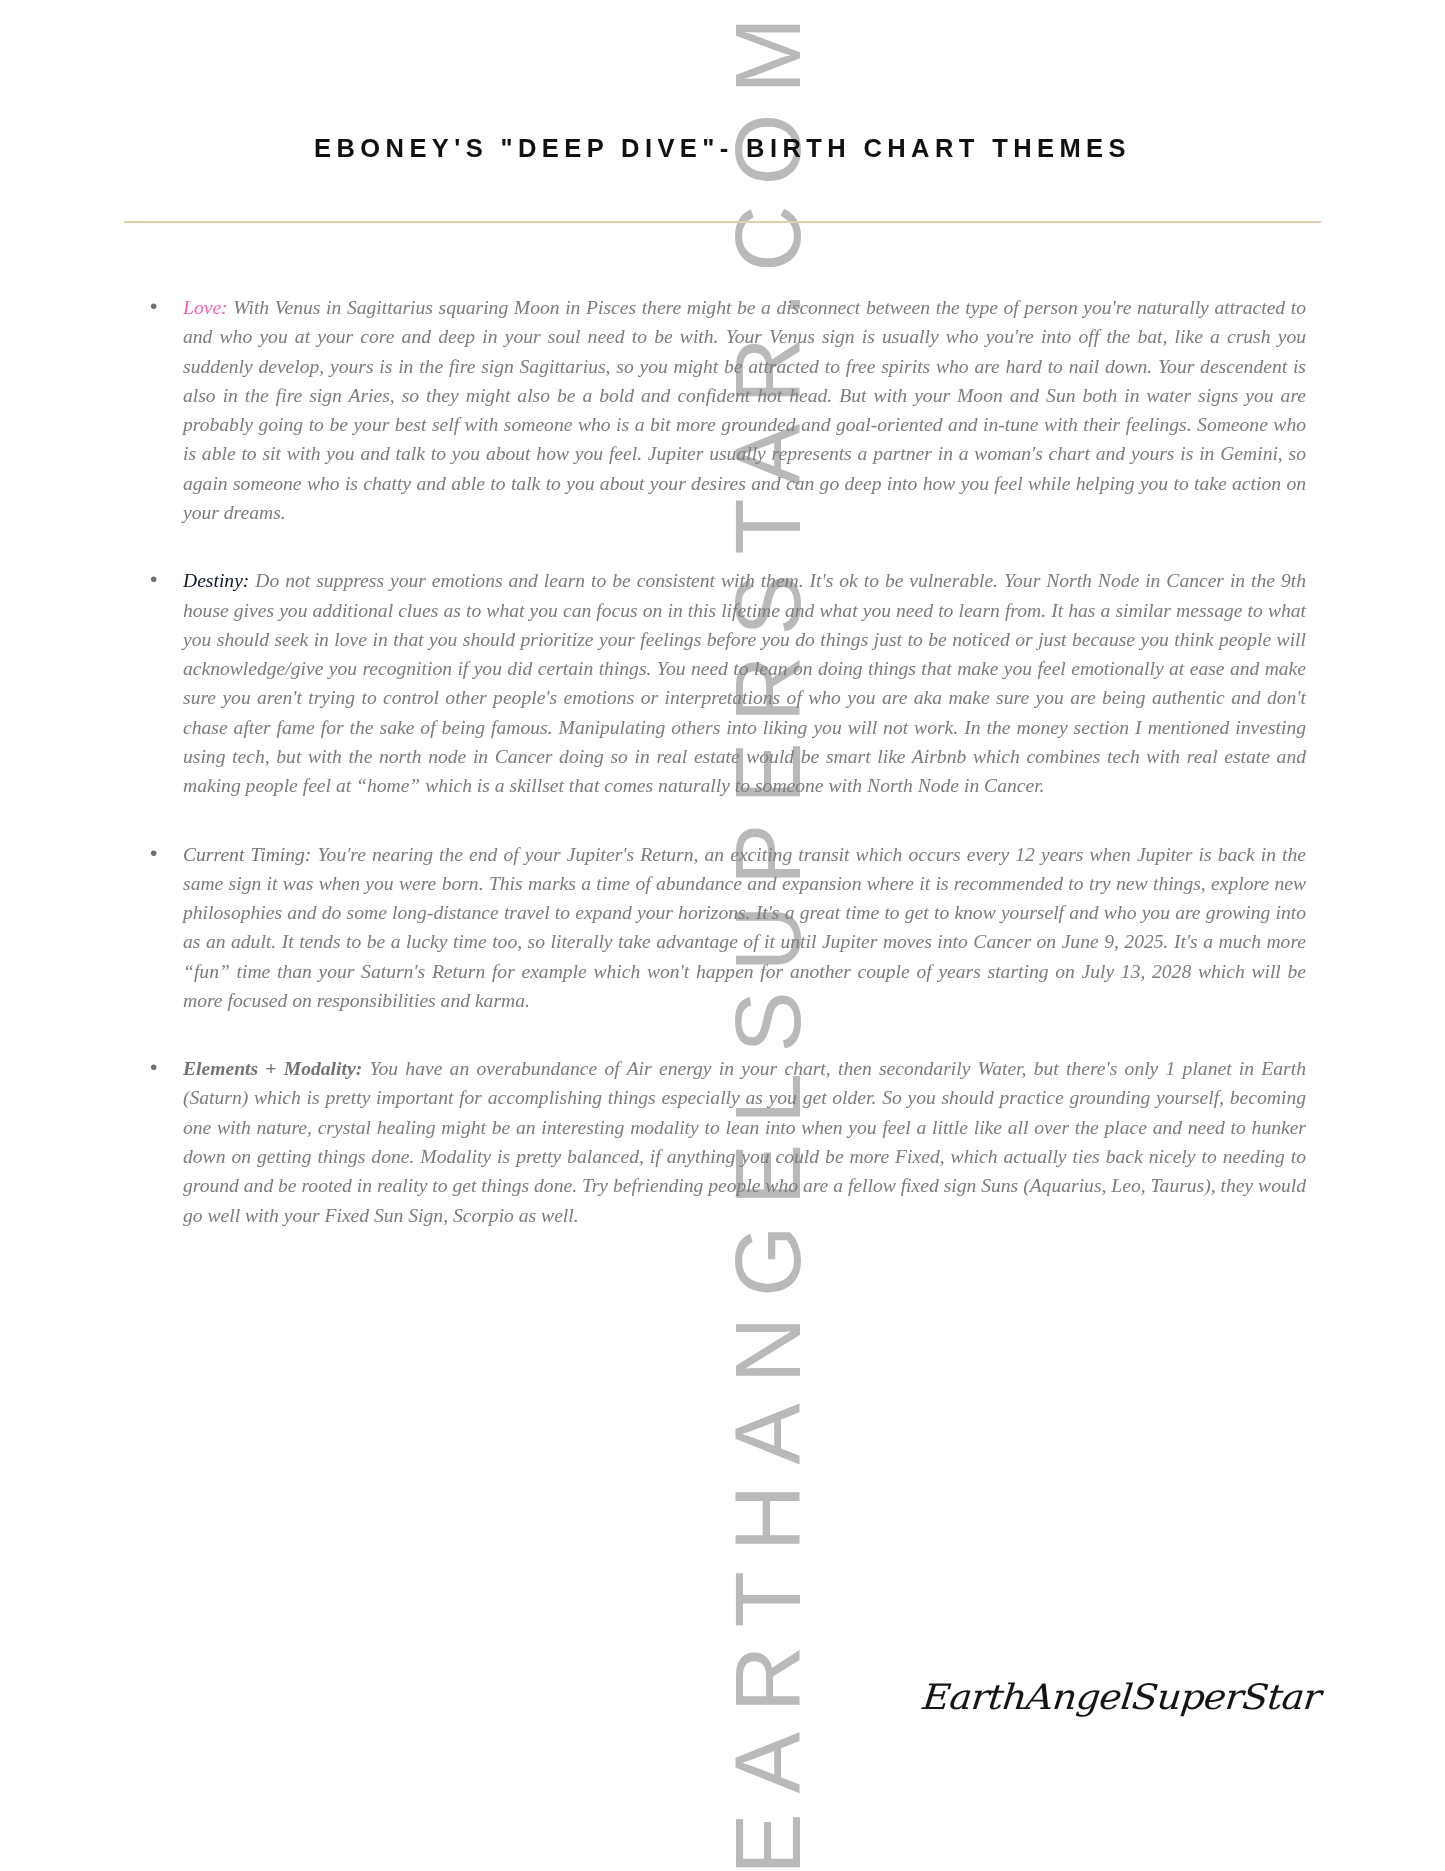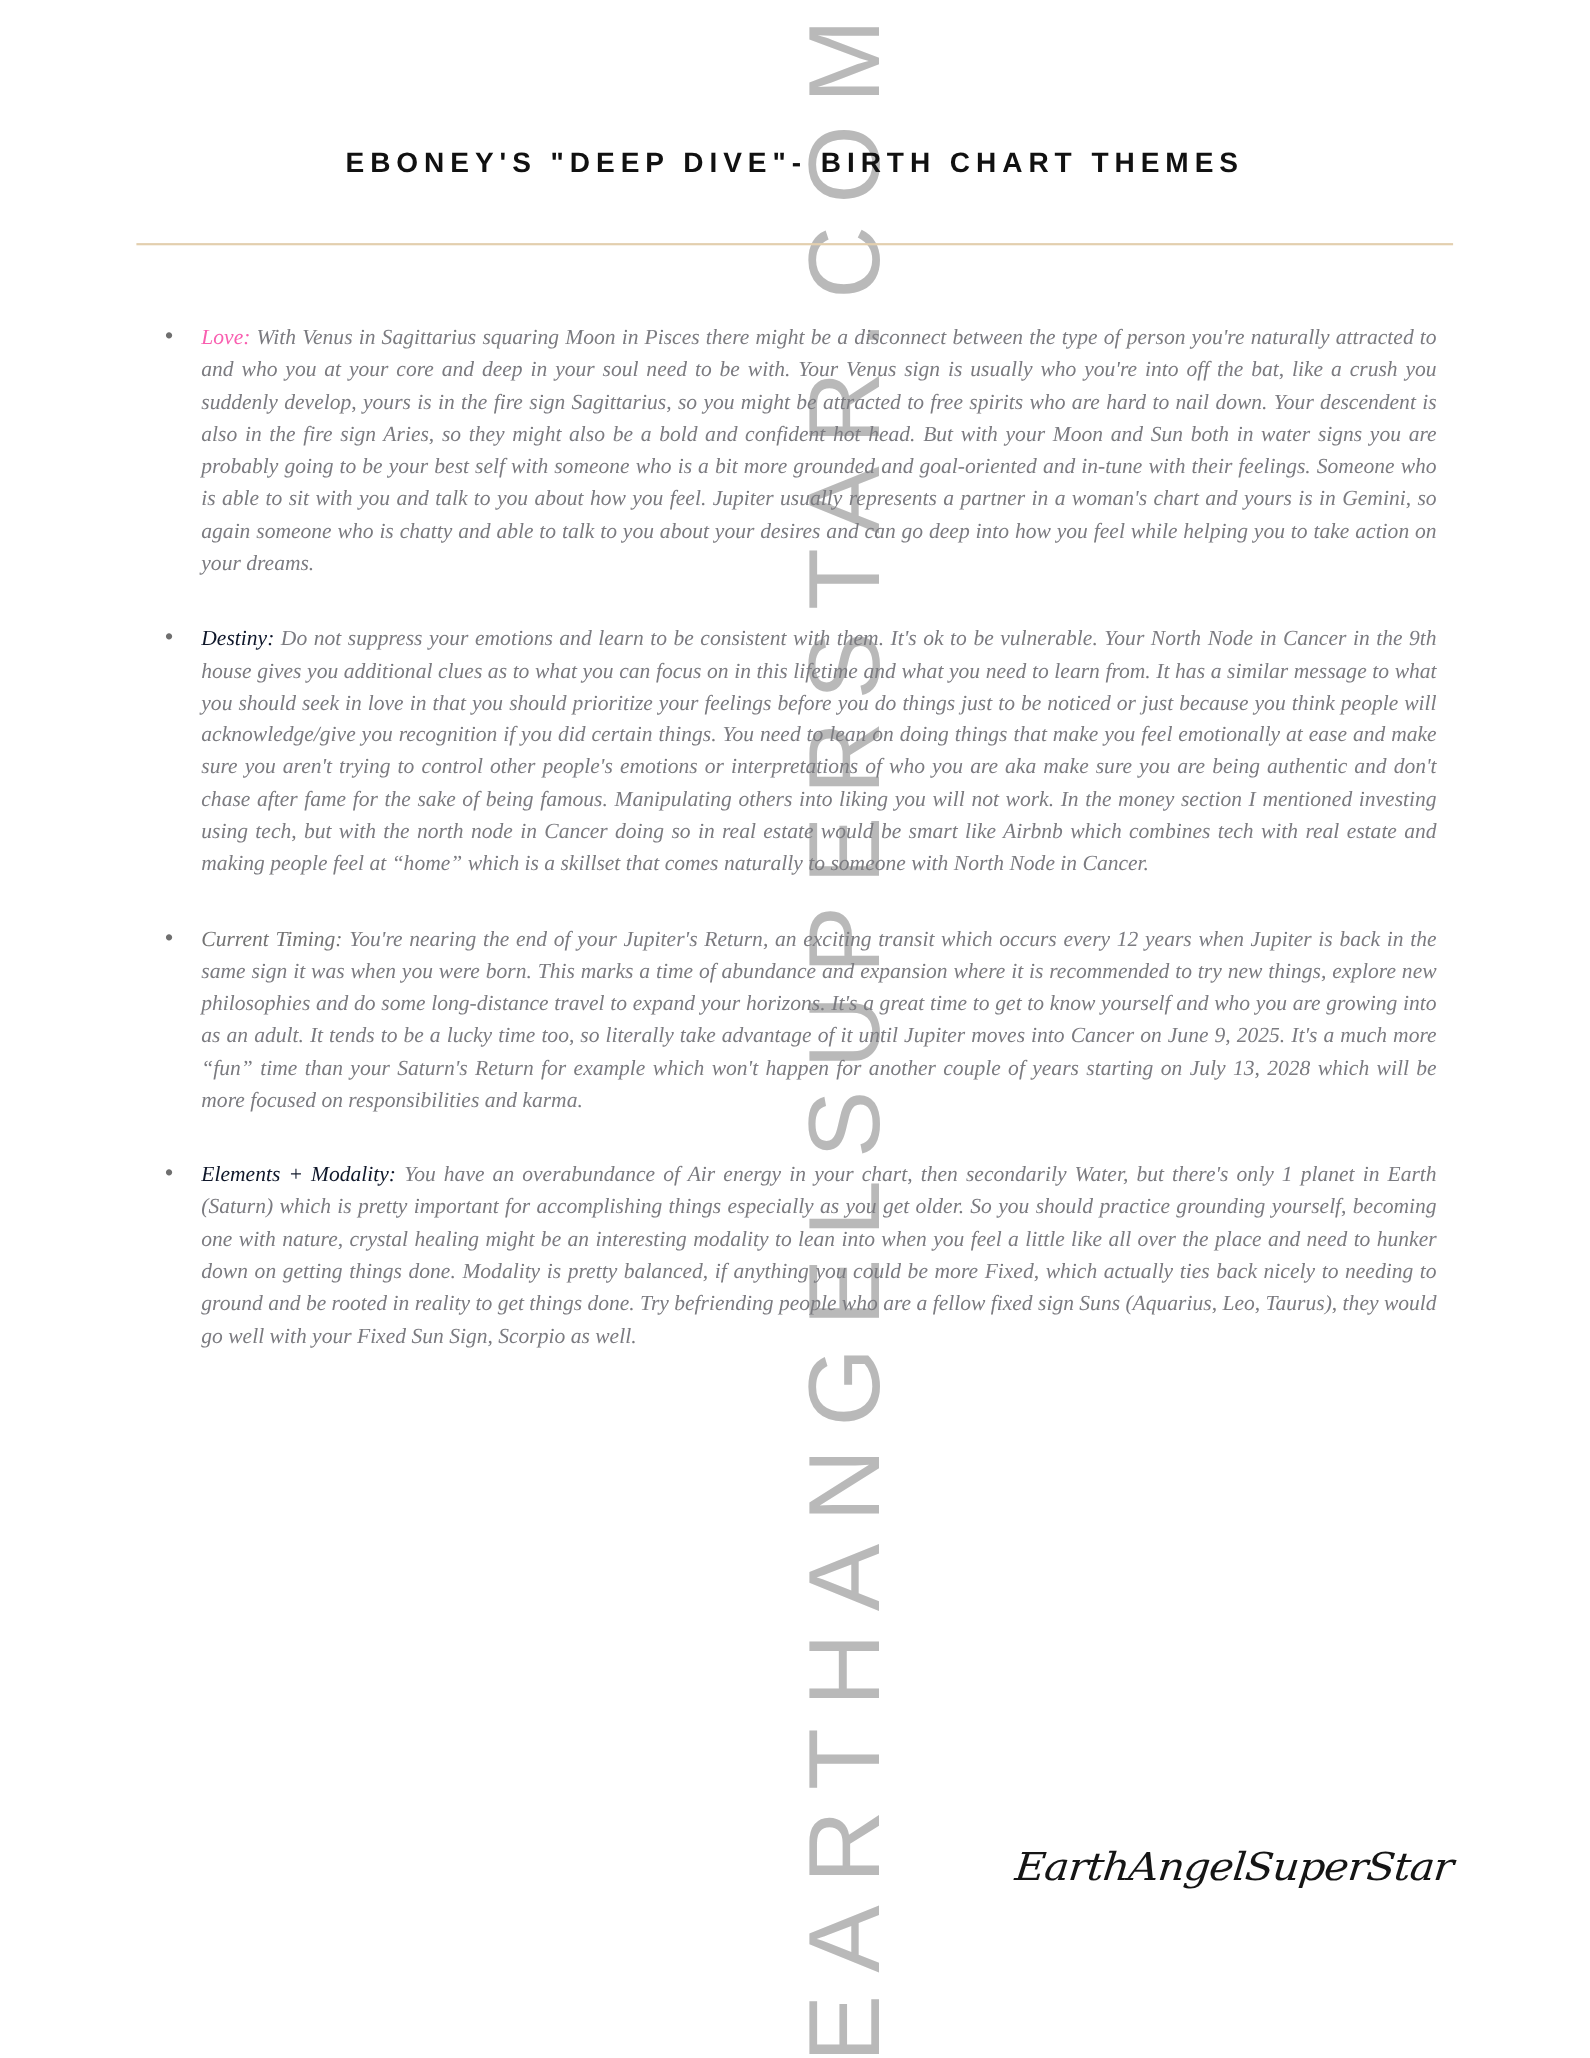--- a/index.html
+++ b/index.html
@@ -118,21 +118,21 @@
   }
 
   .label {
     font-family: "Liberation Serif", "DejaVu Serif", serif;
     font-style: italic;
     font-weight: 400;
   }
   .label-love     { color: #f95fb0; }
   .label-destiny  { color: #0f172a; }
   .label-timing   { color: #737373; }
-  .label-elements { color: #0f172a; }
+  .label-elements { color: #737373; font-weight: bold; }
 
   
   .signature {
     position: absolute;
     right: 124px;
     top: 1675px;
     z-index: 10;
     font-family: "DejaVu Serif", "Liberation Serif", serif;
     font-style: italic;
     font-size: 38px;

